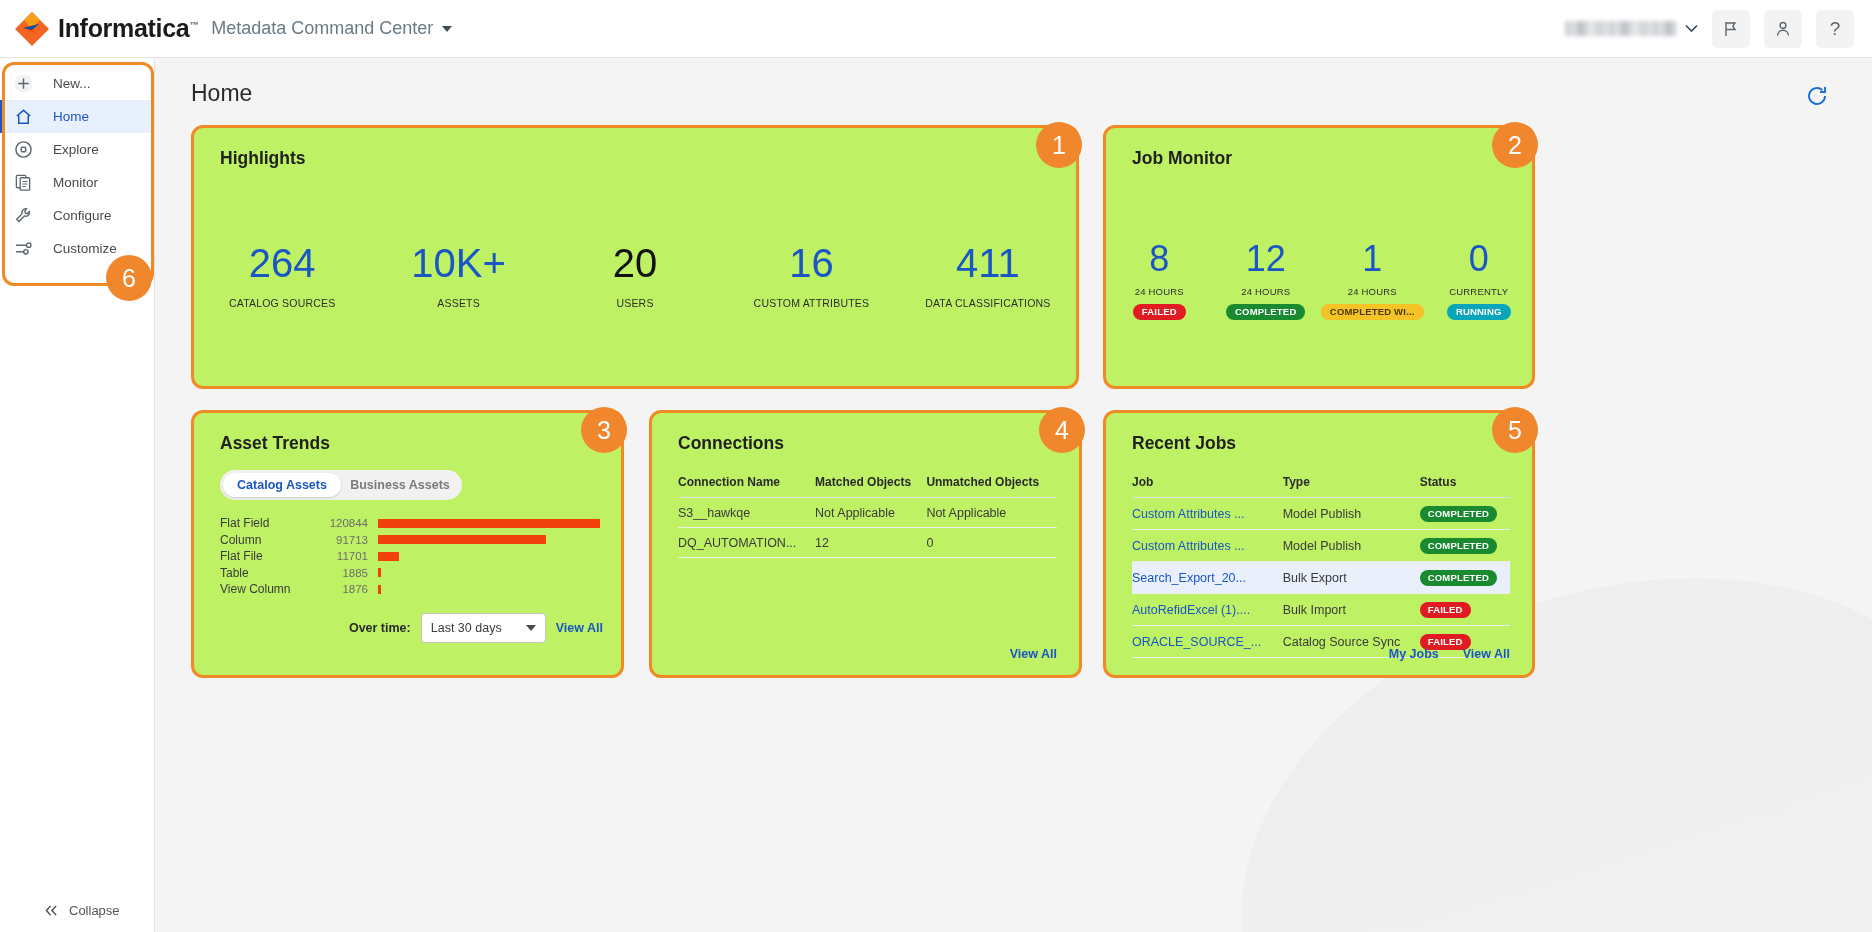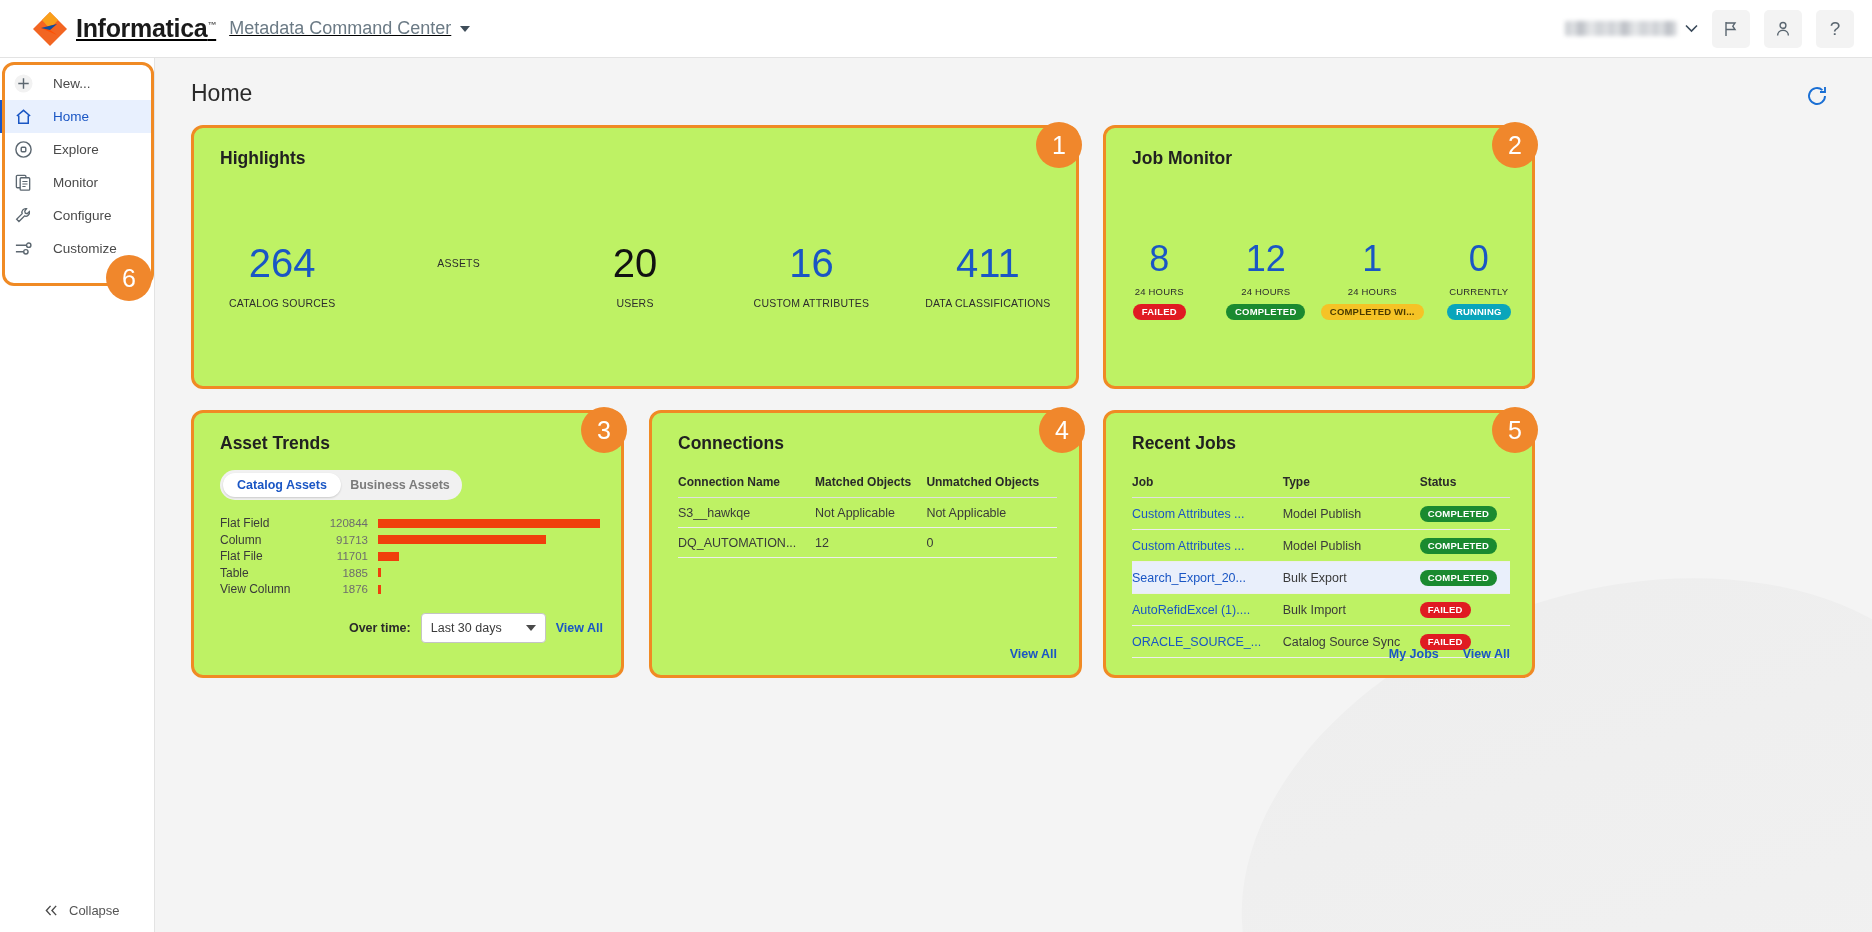--- a/index.html
+++ b/index.html
@@ -9,21 +9,21 @@
     background: #f4f4f4;
     overflow: hidden;
   }
 
   
   .topbar {
     position: absolute; top: 0; left: 0; width: 1872px; height: 58px;
     background: #ffffff; border-bottom: 1px solid #e3e3e3;
     display: flex; align-items: center;
   }
-  .brand { display: flex; align-items: center; padding-left: 30px; text-decoration: underline; }
+  .brand { display: flex; align-items: center; padding-left: 12px; }
   .logo-mark { width: 40px; height: 40px; position: relative; }
   .brand-name {
     font-size: 25px; font-weight: bold; color: #1a1a1a;
     letter-spacing: -0.3px; margin-left: 6px;
   }
   .brand-tm { font-size: 9px; vertical-align: super; color: #555; }
   .app-name {
     font-size: 18px; color: #6b7a85; margin-left: 13px; font-weight: normal;
   }
   .caret-down {
@@ -294,20 +294,21 @@
   </span>
 
   <div class="card" id="card-highlights">
     <div class="card-title hl-title">Highlights</div>
     <div class="hl-row">
       <div class="hl-metric">
         <div class="hl-value">264</div>
         <div class="hl-label">CATALOG SOURCES</div>
       </div>
       <div class="hl-metric">
+        <div class="hl-value">10K+</div>
         <div class="hl-label">ASSETS</div>
       </div>
       <div class="hl-metric">
         <div class="hl-value dark">20</div>
         <div class="hl-label">USERS</div>
       </div>
       <div class="hl-metric">
         <div class="hl-value">16</div>
         <div class="hl-label">CUSTOM ATTRIBUTES</div>
       </div>

